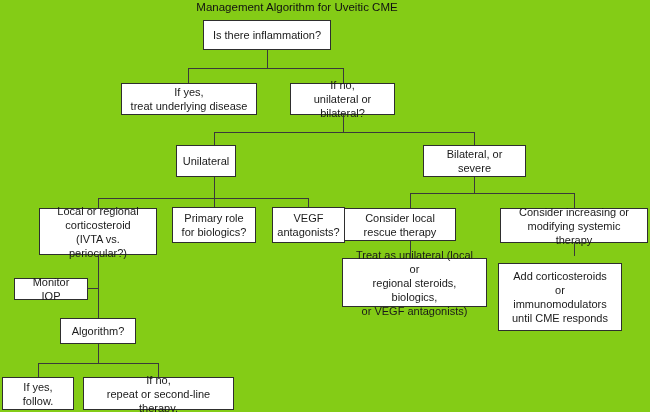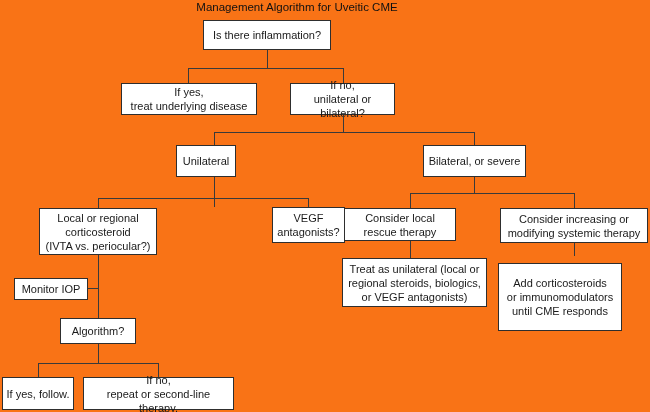--- a/index.html
+++ b/index.html
@@ -1,19 +1,19 @@
 <!DOCTYPE html>
 <html><head>
 <meta charset="utf-8">
 <style>
   html,body { margin:0; padding:0; background:#ffffff; }
   .canvas {
     position:relative;
     width:650px; height:412px;
-    background:#f97316;
+    background:#84cc16;
     font-family:"Liberation Sans", sans-serif;
     color:#1a1a1a;
     overflow:hidden;
   }
   .title {
     position:absolute;
     left:97px; top:1px; width:400px;
     text-align:center;
     font-size:11.5px;
     font-weight:500;
@@ -24,21 +24,21 @@
     box-sizing:border-box;
     border:1px solid #2e2e2e;
     background:#ffffff;
     display:flex;
     align-items:center;
     justify-content:center;
     text-align:center;
     white-space:pre-line;
     font-size:11px;
     line-height:14px;
-    padding:1px 2px;
+    padding:1px 8px;
   }
   .hline, .vline { position:absolute; background:#3a3a3a; }
   .hline { height:1px; }
   .vline { width:1px; }
 
   
   #n-inflammation { left:203px; top:20px;  width:128px; height:30px; }
   #n-ifyes-treat  { left:121px; top:83px;  width:136px; height:32px; }
   #n-ifno-lat     { left:290px; top:83px;  width:105px; height:32px; }
   #n-unilateral   { left:176px; top:145px; width:60px;  height:32px; }
@@ -65,20 +65,22 @@
   <div class="node" id="n-inflammation">Is there inflammation?</div>
   <div class="node" id="n-ifyes-treat">If yes,
 treat underlying disease</div>
   <div class="node" id="n-ifno-lat">If no,
 unilateral or bilateral?</div>
   <div class="node" id="n-unilateral">Unilateral</div>
   <div class="node" id="n-local-cort">Local or regional
 corticosteroid
 (IVTA vs. periocular?)</div>
   <div class="node" id="n-bilateral">Bilateral, or severe</div>
+  <div class="node" id="n-biologics">Primary role
+for biologics?</div>
   <div class="node" id="n-vegf">VEGF
 antagonists?</div>
   <div class="node" id="n-rescue">Consider local
 rescue therapy</div>
   <div class="node" id="n-systemic">Consider increasing or
 modifying systemic therapy</div>
   <div class="node" id="n-monitor-iop">Monitor IOP</div>
   <div class="node" id="n-treat-uni">Treat as unilateral (local or
 regional steroids, biologics,
 or VEGF antagonists)</div>

